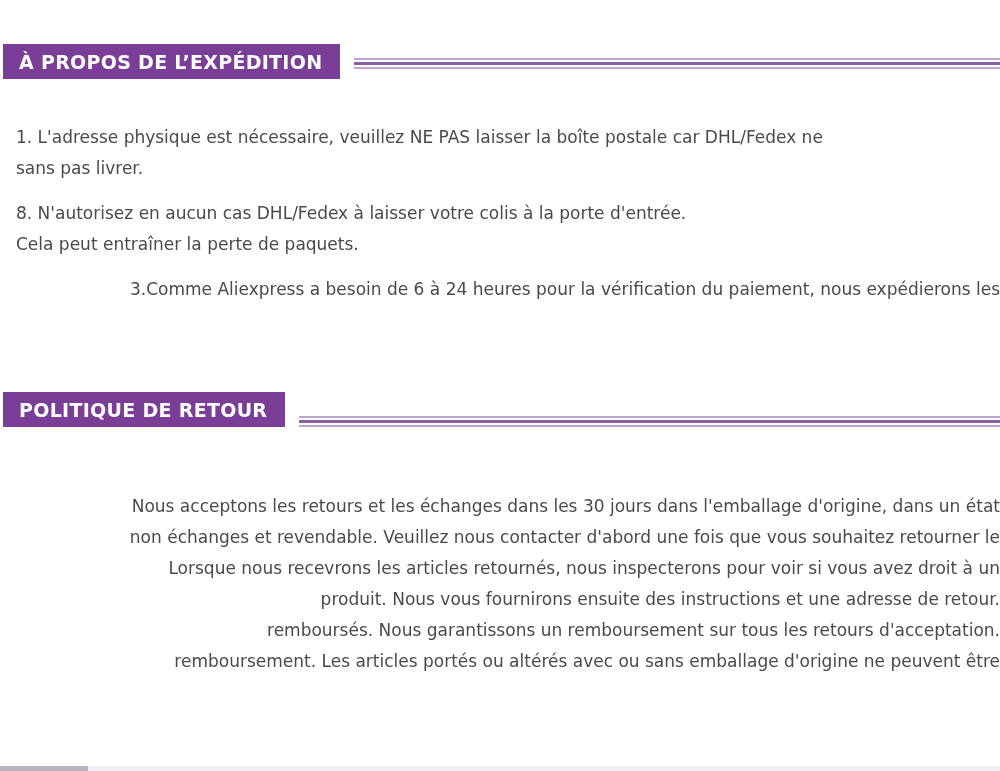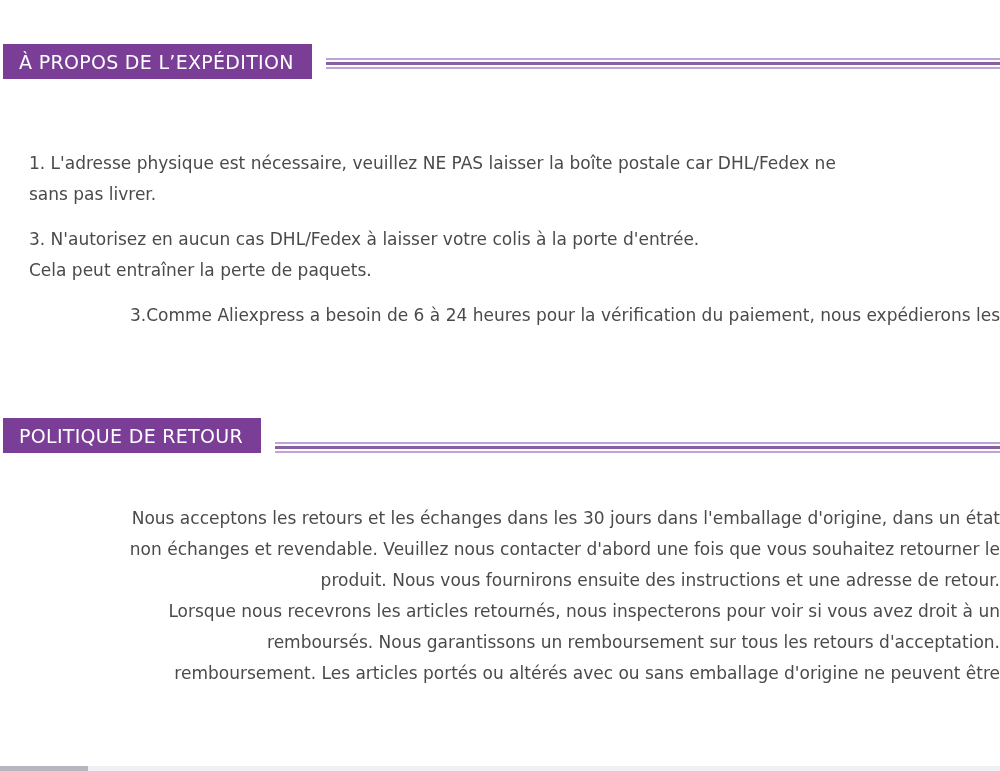--- a/index.html
+++ b/index.html
@@ -18,42 +18,42 @@
   .section-header {
     display: flex;
     align-items: center;
     margin-left: 3px;
   }
   .section-header.first { margin-top: 44px; }
   .section-header.second { margin-top: 87px; align-items: flex-end; }
   .banner {
     background: #7a3e97;
     color: #ffffff;
-    font-weight: normal;
+    font-weight: bold;
     font-size: 19px;
     line-height: 22px;
     letter-spacing: 0.3px;
     padding: 7px 18px 6px 16px;
     white-space: nowrap;
     flex: 0 0 auto;
   }
   .divider {
     flex: 1 1 auto;
     margin-left: 14px;
     margin-top: 3px;
   }
   .divider .ln-outer { height: 2px; background: #bda6d0; }
   .divider .ln-gap   { height: 2px; background: transparent; }
   .divider .ln-inner { height: 3px; background: #8a5fa5; }
   .body-block {
     color: #4a4a4a;
     font-size: 17px;
   }
-  .body-block.shipping { padding-left: 29px; margin-top: 69px; }
-  .body-block.returns  { padding-left: 17px; margin-top: 50px; }
+  .body-block.shipping { padding-left: 16px; margin-top: 43px; }
+  .body-block.returns  { padding-left: 17px; margin-top: 64px; }
   .para { margin: 0 0 14px 0; }
   .para:last-child { margin-bottom: 0; text-align: right; }
   .line {
     line-height: 31px;
     white-space: nowrap;
   }
   .hscrollbar {
     position: absolute;
     left: 0;
     right: 0;
@@ -87,21 +87,21 @@
       <div class="ln-outer"></div>
     </div>
   </div>
 
   <div class="body-block shipping">
     <div class="para">
       <div class="line">1. L'adresse physique est nécessaire, veuillez NE PAS laisser la boîte postale car DHL/Fedex ne</div>
       <div class="line">sans pas livrer.</div>
     </div>
     <div class="para">
-      <div class="line">3. N'autorisez en aucun cas DHL/Fedex à laisser votre colis à la porte d'entrée.</div>
+      <div class="line">8. N'autorisez en aucun cas DHL/Fedex à laisser votre colis à la porte d'entrée.</div>
       <div class="line">Cela peut entraîner la perte de paquets.</div>
     </div>
     <div class="para">
       <div class="line">3.Comme Aliexpress a besoin de 6 à 24 heures pour la vérification du paiement, nous expédierons les</div>
     </div>
   </div>
 
   <div class="section-header second">
     <div class="banner">
       <span>POLITIQUE DE RETOUR</span>
@@ -112,22 +112,22 @@
       <div class="ln-inner"></div>
       <div class="ln-gap"></div>
       <div class="ln-outer"></div>
     </div>
   </div>
 
   <div class="body-block returns">
     <div class="para">
       <div class="line">Nous acceptons les retours et les échanges dans les 30 jours dans l'emballage d'origine, dans un état</div>
       <div class="line">non échanges et revendable. Veuillez nous contacter d'abord une fois que vous souhaitez retourner le</div>
+      <div class="line">Lorsque nous recevrons les articles retournés, nous inspecterons pour voir si vous avez droit à un</div>
       <div class="line">produit. Nous vous fournirons ensuite des instructions et une adresse de retour.</div>
-      <div class="line">Lorsque nous recevrons les articles retournés, nous inspecterons pour voir si vous avez droit à un</div>
       <div class="line">remboursés. Nous garantissons un remboursement sur tous les retours d'acceptation.</div>
       <div class="line">remboursement. Les articles portés ou altérés avec ou sans emballage d'origine ne peuvent être</div>
     </div>
   </div>
 
   <div class="hscrollbar">
     <div class="thumb"></div>
   </div>
 
 </div>

